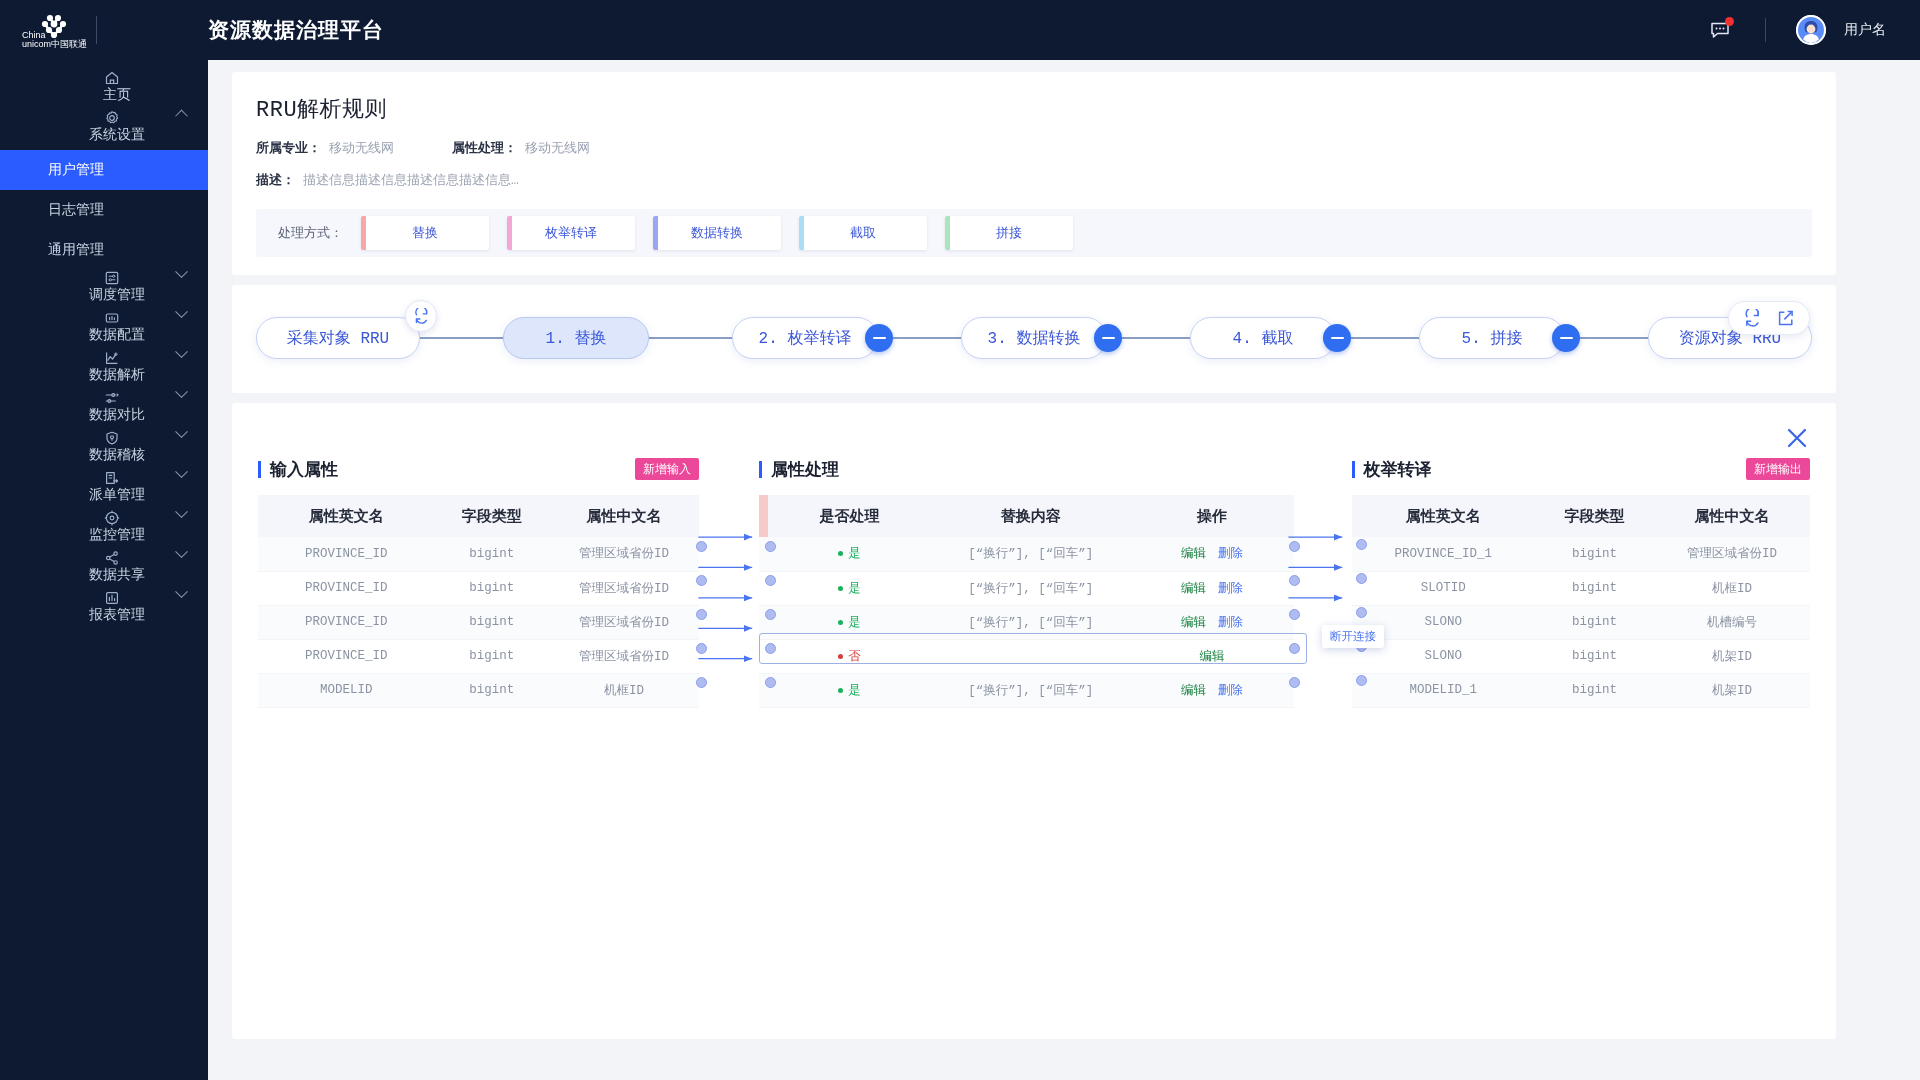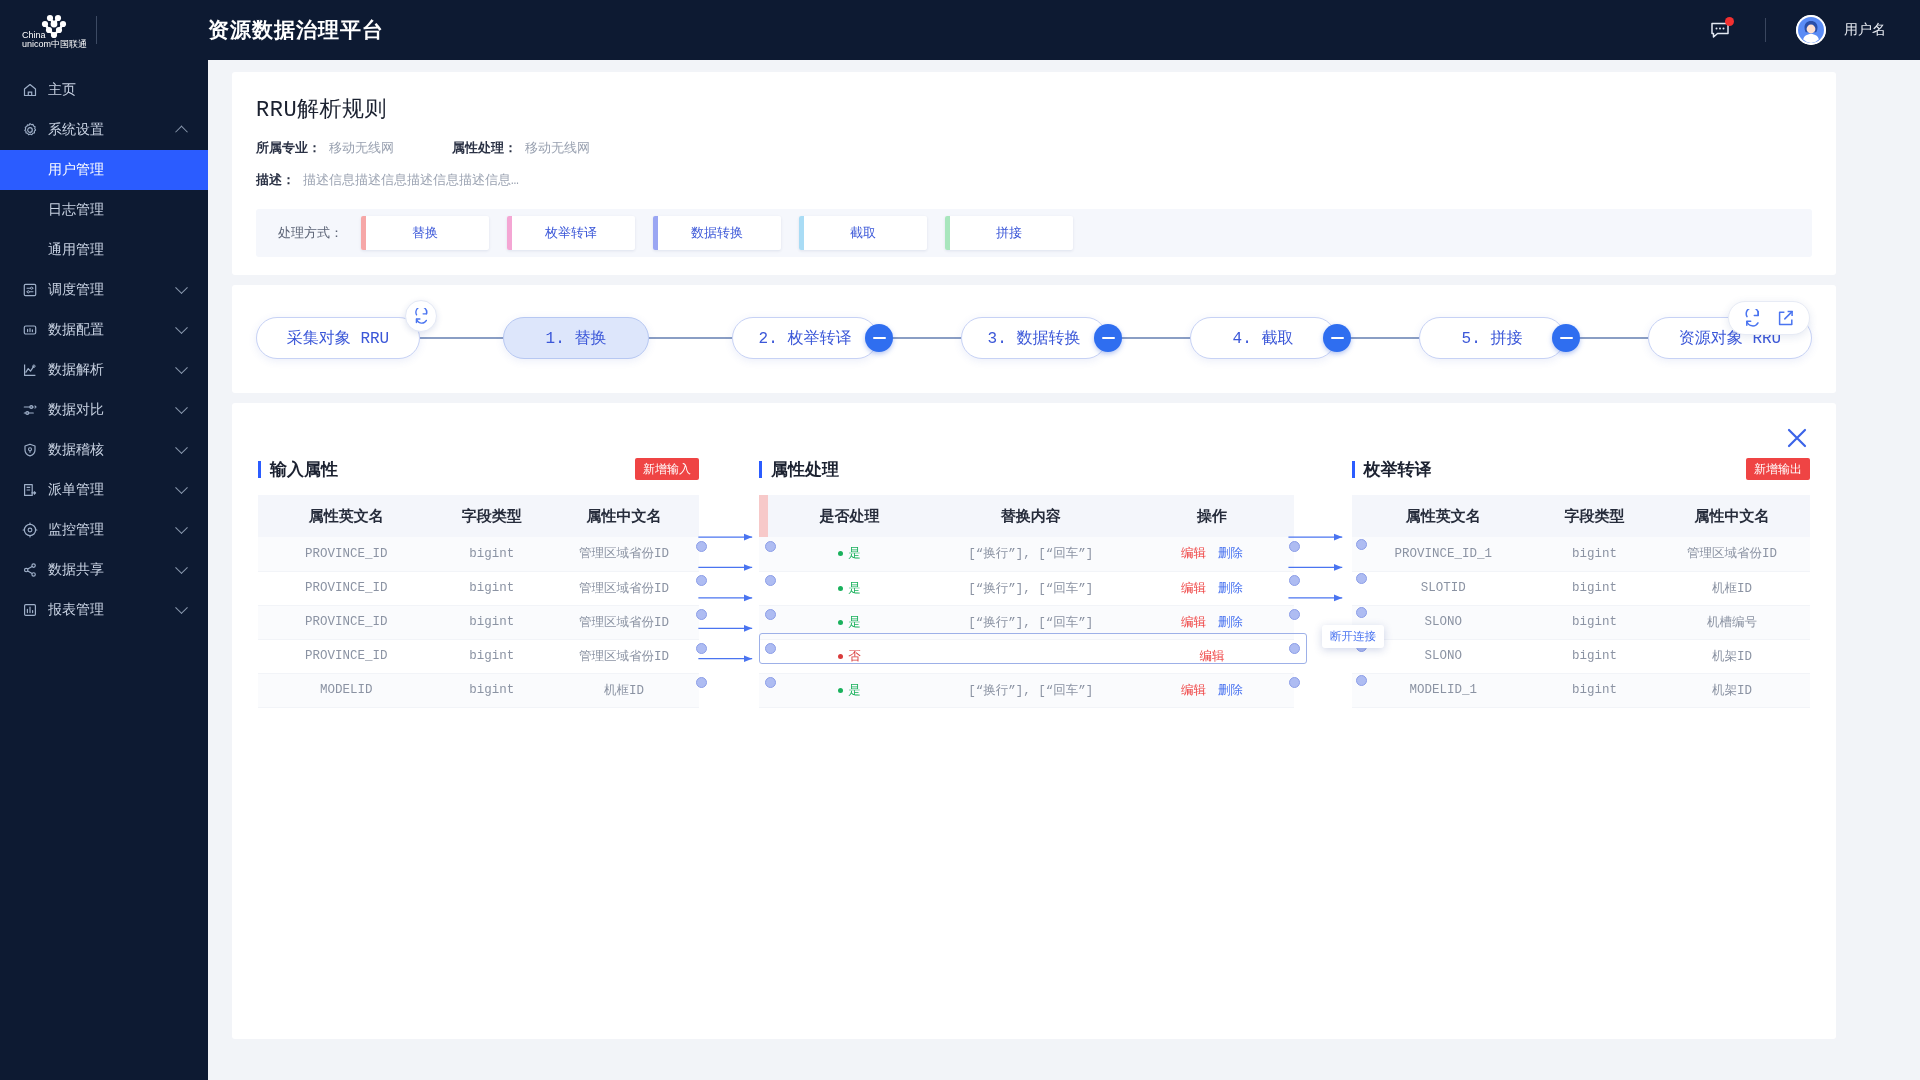--- a/index.html
+++ b/index.html
@@ -33,20 +33,21 @@
 
   
   #sidebar {
     position:absolute; left:0; top:60px; width:208px; height:1020px;
     background:#0d1a32; padding-top:10px;
   }
   .nav-item {
     height:40px; display:flex; align-items:center;
     color:#c9d3e3; font-size:14px; padding-left:22px; cursor:pointer;
     position:relative;
+    flex-direction:column;
   }
   .nav-item .nav-ico { width:22px; display:inline-flex; align-items:center; justify-content:flex-start; color:#9fb0c9; }
   .nav-item .nav-label { margin-left:4px; }
   .nav-item .chev {
     position:absolute; right:22px; width:9px; height:9px;
     border-right:1.5px solid #8897ad; border-bottom:1.5px solid #8897ad;
     transform: rotate(45deg) translate(-2px,-2px);
   }
   .nav-item.expanded .chev { transform: rotate(-135deg) translate(-1px,-1px); }
   .nav-sub {
@@ -123,21 +124,21 @@
   
   #mapping-card { margin-top:10px; height:636px; position:relative; padding:18px 26px 0 26px; }
   #close-x { position:absolute; right:26px; top:22px; cursor:pointer; }
 
   #panels { display:flex; margin-top:36px; position:relative; }
   .panel { position:relative; }
   .panel-head { display:flex; align-items:center; height:24px; margin-bottom:14px; }
   .panel-bar { width:3px; height:17px; background:#2b5cff; margin-right:9px; }
   .panel-title { font-size:17px; color:#1b2130; font-weight:bold; }
   .add-btn {
-    margin-left:auto; background:#ef4444; color:#fff; font-size:12px;
+    margin-left:auto; background:#ec4899; color:#fff; font-size:12px;
     border:none; border-radius:2px; height:22px; padding:0 8px; cursor:pointer;
     font-family:inherit;
   }
 
   table.grid { width:100%; border-collapse:collapse; table-layout:fixed; }
   table.grid thead th {
     background:#f4f6fb; height:42px; font-size:15px; color:#262c3b; font-weight:bold;
     text-align:center;
   }
   table.grid tbody td {
@@ -146,21 +147,21 @@
   }
   table.grid tbody tr:nth-child(odd) { background:#fafbfd; }
   table.grid tbody tr:nth-child(even) { background:#ffffff; }
 
   .panel-left { width:452px; }
   .panel-mid  { width:548px; margin-left:60px; }
   .panel-right{ width:470px; margin-left:58px; }
 
   .mid-accent { position:absolute; left:0; top:0; width:9px; height:42px; background:#f7c9c9; z-index:2; }
 
-  .link-edit { color:#ef4444; cursor:pointer; }
+  .link-edit { color:#15803d; cursor:pointer; }
   .link-del  { color:#4a74f0; cursor:pointer; margin-left:12px; }
   .yes-flag { color:#19b15c; }
   .no-flag  { color:#d93b3b; }
   .flag-dot { display:inline-block; width:5px; height:5px; border-radius:50%; margin-right:5px; vertical-align:middle; }
   .flag-dot.ok { background:#19b15c; }
   .flag-dot.no { background:#d93b3b; }
 
   
   .port {
     width:11px; height:11px; border-radius:50%;

